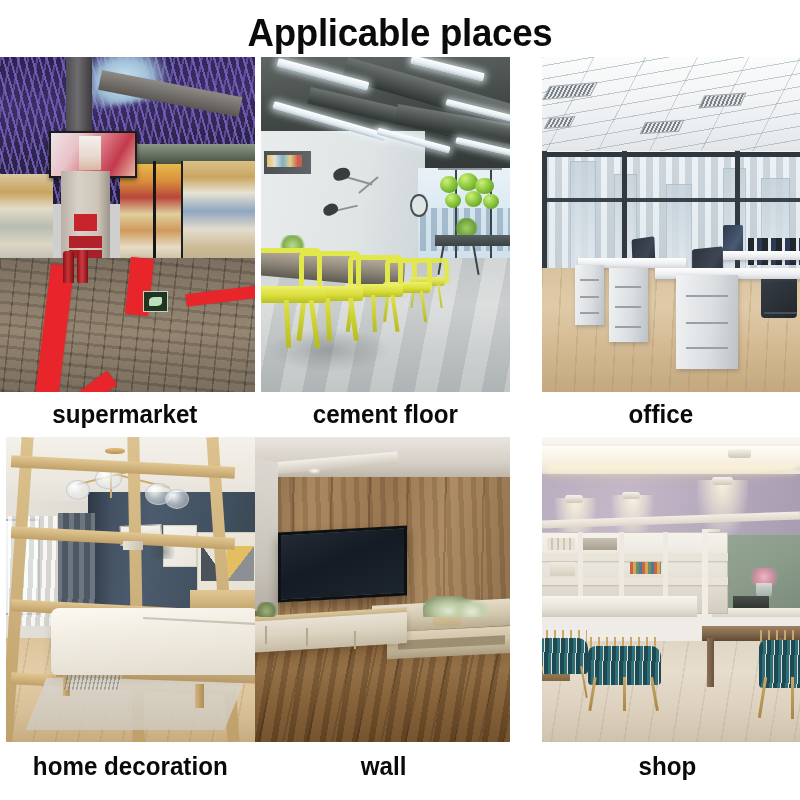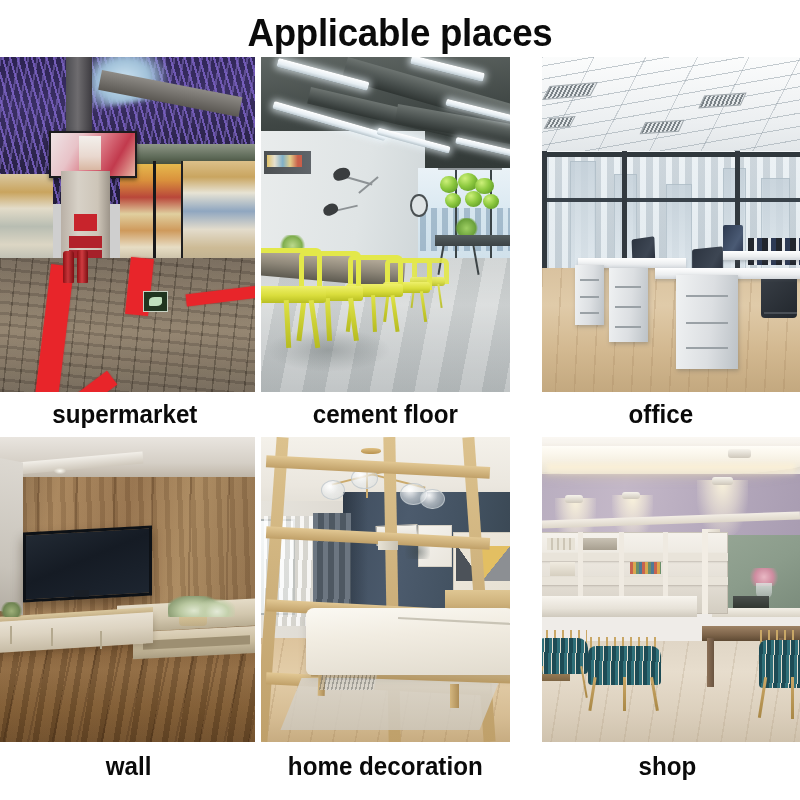--- a/index.html
+++ b/index.html
@@ -1031,48 +1031,20 @@
             <div class="dr" style="top:50%"></div>
             <div class="dr" style="top:77%"></div>
           </div>
         </div>
         <div class="caption cap-off">office</div>
       </div>
     </div>
 
     <div class="row row2">
 
-      <div class="cell c1">
-        <div class="photo wl-bg">
-          <div class="layer wl-wall"></div>
-          <div class="layer wl-wall-grain"></div>
-          <div class="layer wl-ceiling"></div>
-          <div class="layer wl-cove"></div>
-          <div class="layer wl-downlight"></div>
-          <div class="layer wl-sidewall"></div>
-          <div class="layer wl-floor"></div>
-          <div class="layer wl-floor-grain"></div>
-          <div class="layer wl-tv"></div>
-          <div class="layer wl-tv-mount"></div>
-          <div class="layer wl-console2"></div>
-          <div class="layer wl-console2-lower"></div>
-          <div class="layer wl-console2-shelf"></div>
-          <div class="layer wl-console-top"></div>
-          <div class="layer wl-console"></div>
-          <div class="layer wl-drawer-line1"></div>
-          <div class="layer wl-drawer-line2"></div>
-          <div class="layer wl-drawer-line3"></div>
-          <div class="layer wl-plantL"></div>
-          <div class="layer wl-vase-glass"></div>
-          <div class="layer wl-vase"></div>
-          <div class="layer wl-vase2"></div>
-        </div>
-        <div class="caption cap-wall">wall</div>
-      </div>
-
       <div class="cell c2">
         <div class="photo hd-bg">
           <div class="layer hd-ceiling"></div>
           <div class="layer hd-lwall"></div>
           <div class="layer hd-accentwall"></div>
           <div class="layer hd-accent-shadow"></div>
           <div class="layer hd-floor"></div>
           <div class="layer hd-window"></div>
           <div class="layer hd-sheer"></div>
           <div class="layer hd-curtain"></div>
@@ -1101,20 +1073,48 @@
           <div class="layer hd-headboard"></div>
           <div class="layer hd-rug"></div>
           <div class="layer hd-bedframe"></div>
           <div class="layer hd-bedleg1"></div>
           <div class="layer hd-bedleg2"></div>
           <div class="layer hd-rug-fringe"></div>
           <div class="layer hd-bed"></div>
           <div class="layer hd-bed-crease"></div>
         </div>
         <div class="caption">home decoration</div>
+      </div>
+
+      <div class="cell c1">
+        <div class="photo wl-bg">
+          <div class="layer wl-wall"></div>
+          <div class="layer wl-wall-grain"></div>
+          <div class="layer wl-ceiling"></div>
+          <div class="layer wl-cove"></div>
+          <div class="layer wl-downlight"></div>
+          <div class="layer wl-sidewall"></div>
+          <div class="layer wl-floor"></div>
+          <div class="layer wl-floor-grain"></div>
+          <div class="layer wl-tv"></div>
+          <div class="layer wl-tv-mount"></div>
+          <div class="layer wl-console2"></div>
+          <div class="layer wl-console2-lower"></div>
+          <div class="layer wl-console2-shelf"></div>
+          <div class="layer wl-console-top"></div>
+          <div class="layer wl-console"></div>
+          <div class="layer wl-drawer-line1"></div>
+          <div class="layer wl-drawer-line2"></div>
+          <div class="layer wl-drawer-line3"></div>
+          <div class="layer wl-plantL"></div>
+          <div class="layer wl-vase-glass"></div>
+          <div class="layer wl-vase"></div>
+          <div class="layer wl-vase2"></div>
+        </div>
+        <div class="caption cap-wall">wall</div>
       </div>
 
       <div class="cell c3">
         <div class="photo sh-bg">
           <div class="layer sh-ceiling"></div>
           <div class="layer sh-wall"></div>
           <div class="layer sh-cove"></div>
           <div class="layer sh-cove-glow"></div>
           <div class="layer sh-spot sh-sp1"></div>
           <div class="layer sh-spot sh-sp2"></div>

